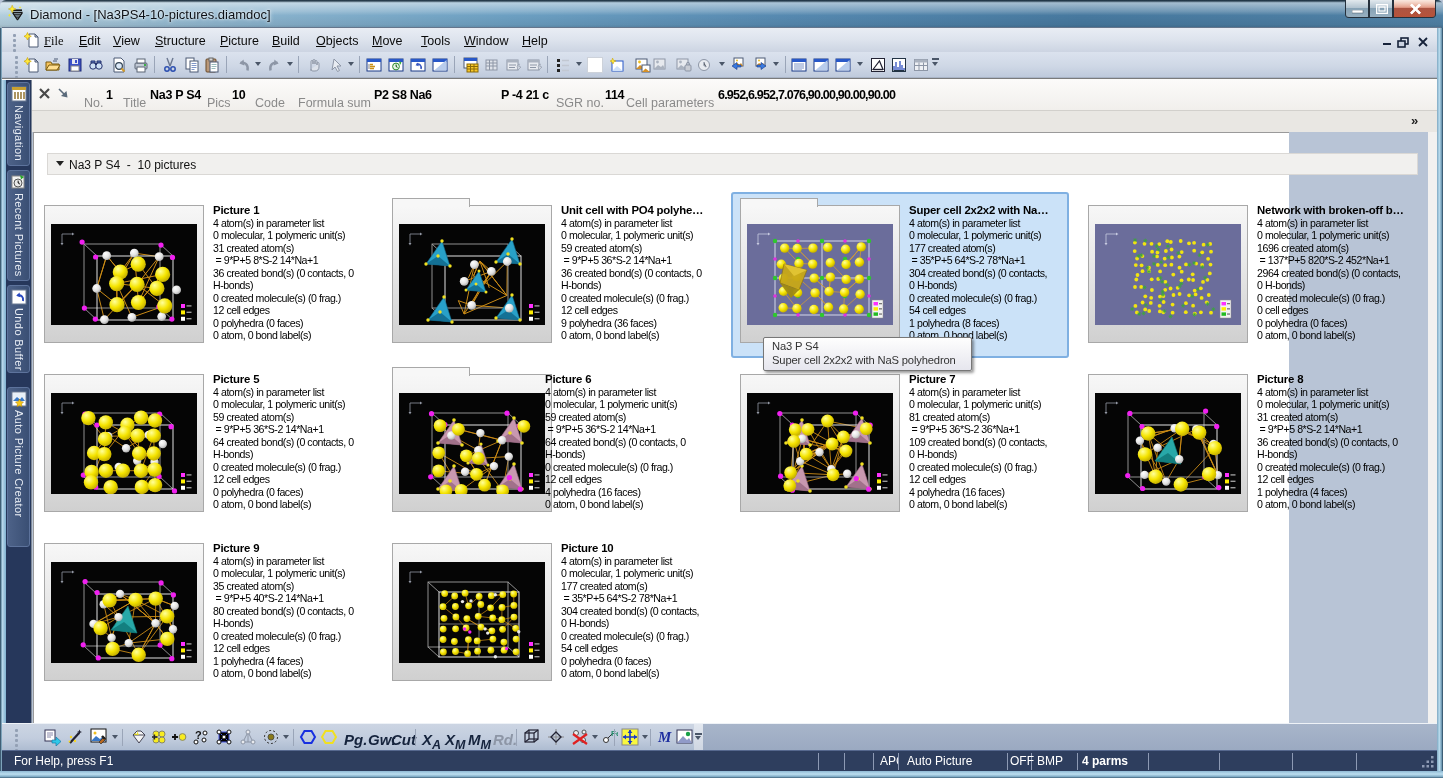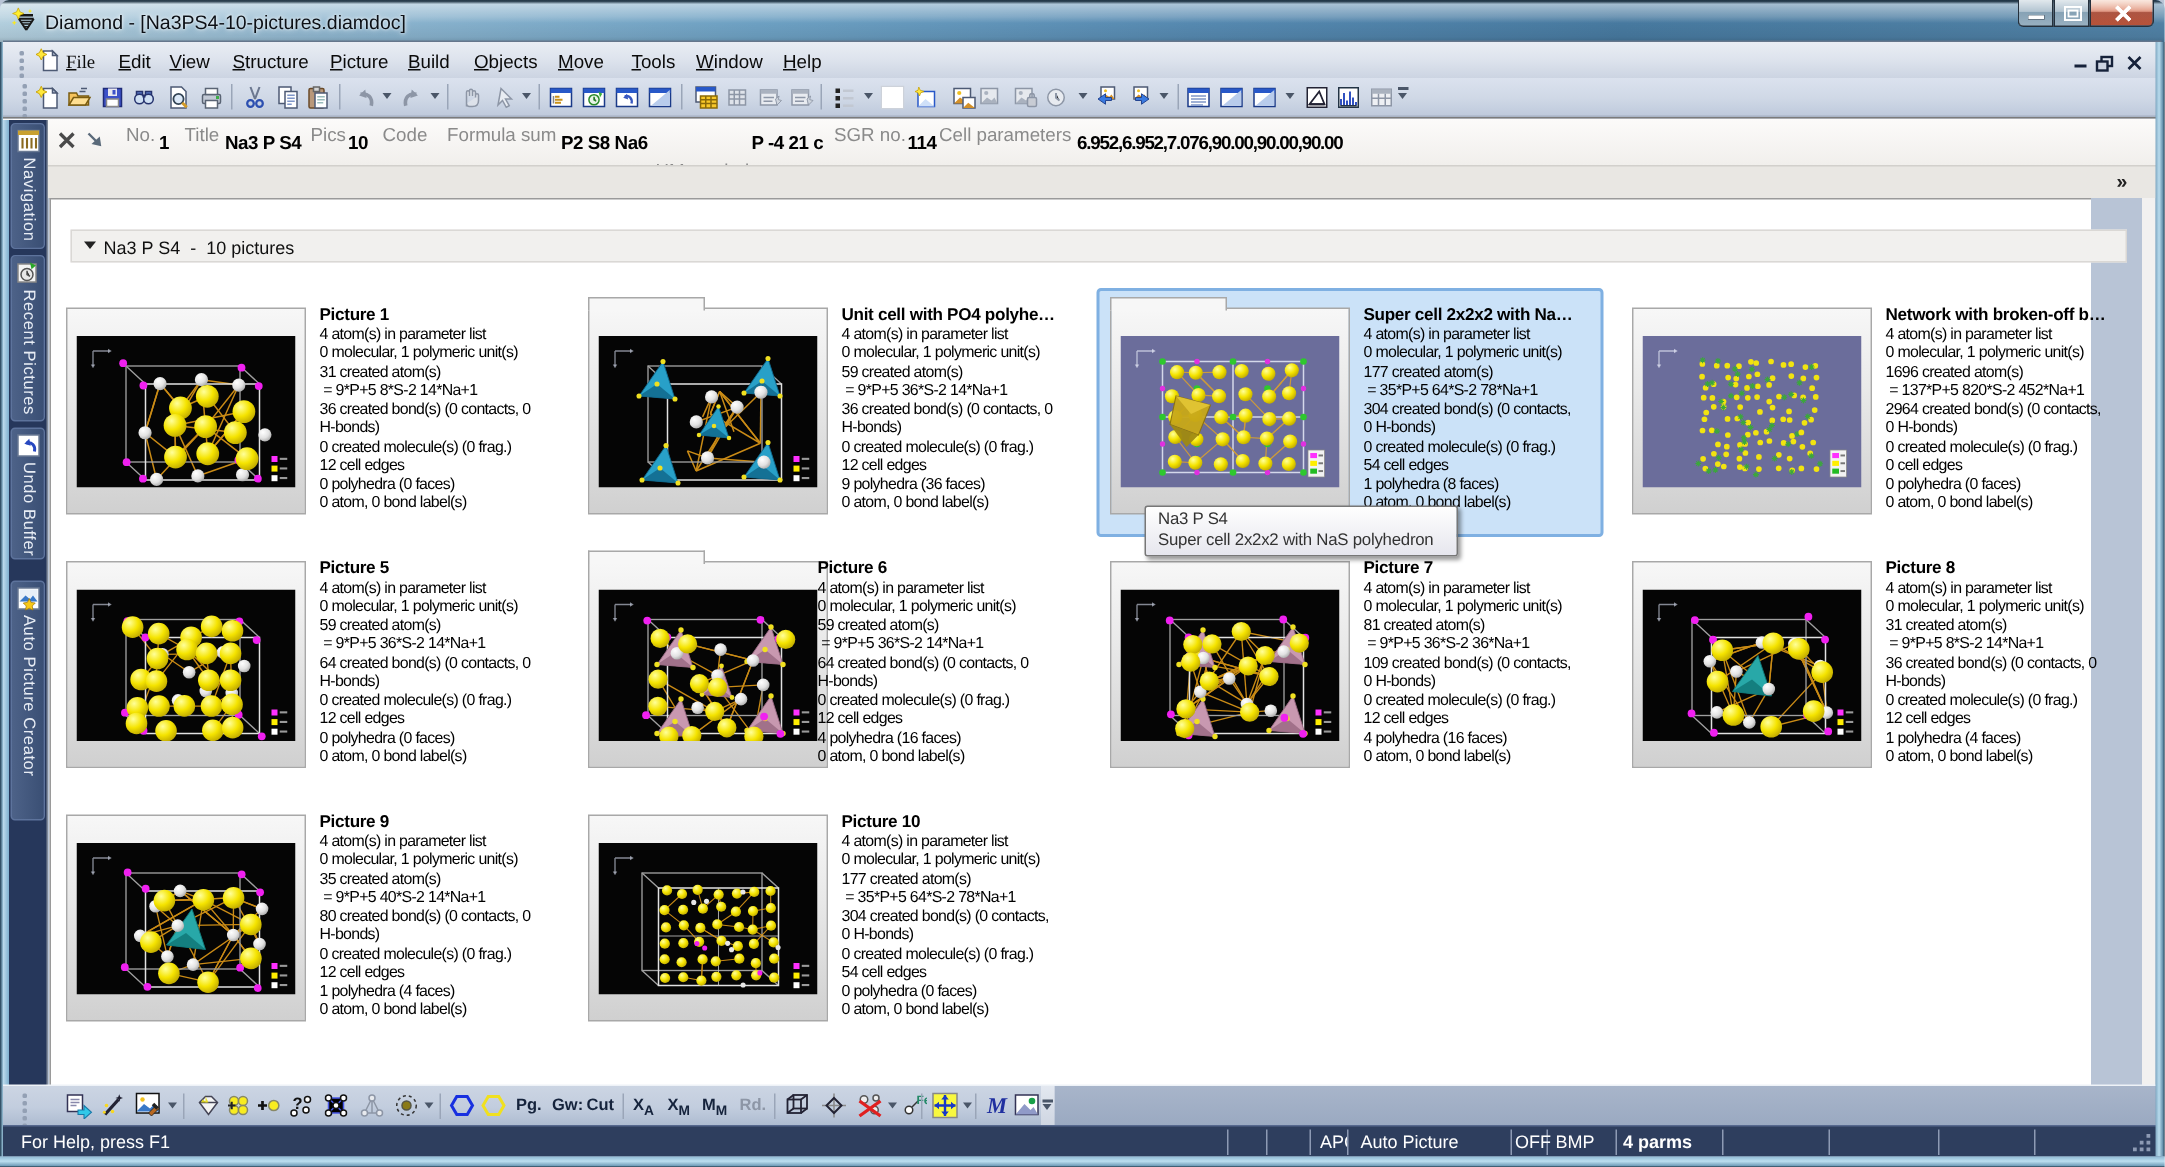--- a/index.html
+++ b/index.html
@@ -30,47 +30,47 @@
 #tbar{left:2px;top:52px;width:1439px;height:26px;
  background:linear-gradient(180deg,#dbe2ee 0%,#cfd8e6 55%,#bfcadc 100%);border-bottom:1px solid #a9b4c6;}
 .tsep{position:absolute;top:4px;width:1px;height:17px;background:#9aa5b8;}
 .grip{position:absolute;width:3px;display:flex;flex-direction:column;gap:2px;}
 .grip i{display:block;width:3px;height:3px;background:#93a0b4;border-radius:1px;}
 .dda{position:absolute;top:10px;width:0;height:0;border-left:3.5px solid transparent;border-right:3.5px solid transparent;border-top:4px solid #4a5668;}
 icon{position:absolute;top:5px;width:16px;height:16px;display:block;}
 icon svg{display:block;}
 
 #props{left:2px;top:78px;width:1439px;height:32px;background:linear-gradient(180deg,#fcfbfa,#f1efec);border-top:1px solid #7b7b7b;font-size:12.5px;}
-#props .lb{position:absolute;top:4px;color:#8a8a8a;white-space:nowrap;}
+#props .lb{position:absolute;top:17px;color:#8a8a8a;white-space:nowrap;}
 #props .vl{position:absolute;top:9px;color:#000;font-weight:bold;white-space:nowrap;letter-spacing:-0.3px;}
 #strip{left:2px;top:110px;width:1439px;height:22px;background:#e9e7e3;border-top:1px solid #d2d0cc;}
 
 #sbar{left:2px;top:80px;width:30px;height:644px;background:#26375b;border-right:1px solid #808a99;}
 #sbar:before{content:"";position:absolute;left:0;top:0;width:4px;height:100%;background:linear-gradient(90deg,#bfdcee,#7fb0cf);}
 .stab{position:absolute;left:5px;width:23px;background:linear-gradient(90deg,#4d6288,#3a4f74);border:1px solid #5d739c;border-radius:3px;}
 .stab .ticon{position:absolute;left:3px;top:3px;width:16px;height:16px;}
 .stab .ttxt{position:absolute;left:17px;top:22px;color:#e8edf5;font-size:11px;letter-spacing:.4px;white-space:nowrap;transform:rotate(90deg);transform-origin:0 0;}
 
-#content{left:33px;top:132px;width:1361px;height:592px;background:#fff;border-top:1px solid #9a9a9a;border-left:1px solid #9a9a9a;}
+#content{left:33px;top:132px;width:1256px;height:592px;background:#fff;border-top:1px solid #9a9a9a;border-left:1px solid #9a9a9a;}
 #rgut{left:1428px;top:132px;width:9px;height:592px;background:#f2f1f0;}
 #hdr{position:absolute;left:13px;top:20px;width:1371px;height:22px;background:#f1f0ee;border:1px solid #dad8d5;font-size:12px;color:#111;}
 .card-sel{position:absolute;background:#cbe2f8;border:2px solid #7fb0e2;border-radius:3px;}
 .frame{position:absolute;width:160px;height:138px;background:linear-gradient(180deg,#f7f7f7 0%,#e9e9e9 40%,#d0d0d0 100%);border:1px solid #a8a8a8;}
 .ftab{position:absolute;left:-1px;top:-8px;width:78px;height:9px;background:#f7f7f7;border:1px solid #a8a8a8;border-bottom:none;}
 .timg{position:absolute;left:6px;top:18px;}
 .ctext{position:absolute;width:164px;font-size:10.6px;letter-spacing:-0.45px;color:#000;}
 .ctext .t{font-weight:bold;font-size:11.4px;letter-spacing:-0.2px;}
 .ctext div{height:12.5px;line-height:12.5px;white-space:nowrap;}
 
 #tip{left:763px;top:337px;width:209px;height:34px;background:linear-gradient(180deg,#fefefe,#e6e6ee);border:1px solid #777;border-radius:2px;box-shadow:2px 2px 3px rgba(0,0,0,.4);z-index:9;font-size:11.2px;color:#333;letter-spacing:-0.15px;}
 #tip span{white-space:nowrap;}
 
 #btbar{left:2px;top:723px;width:1439px;height:27px;background:linear-gradient(180deg,#ccd5e3 0%,#c2cdde 55%,#aebcd1 100%);border-top:1px solid #eef2f7;}
 #btbar .dark{position:absolute;left:701px;top:0;width:738px;height:27px;background:linear-gradient(180deg,#a8b5ca,#9aa9c1);}
-#btxt{position:absolute;top:7px;font-size:11px;color:#15233c;font-weight:bold;white-space:nowrap;}
+#btxt{position:absolute;top:7px;font-size:15px;color:#15233c;font-weight:bold;white-space:nowrap;font-style:italic;}
 #status{left:2px;top:750px;width:1439px;height:21px;background:#2e3e5e;border-top:1px solid #56688e;color:#fff;font-size:12px;}
 #status .st{position:absolute;top:3px;white-space:nowrap;}
 #status .ssep{position:absolute;top:2px;width:1px;height:17px;background:#8d9ab4;}
 
 #bleft{left:0;top:28px;width:2px;height:743px;background:linear-gradient(90deg,#203c52,#9dc6de);}
 #bright{left:1437px;top:28px;width:6px;height:743px;background:linear-gradient(90deg,#7fa8c2,#b9dcee 40%,#5e8aa6 85%,#15293a);}
 #bbottom{left:0;top:771px;width:1443px;height:7px;background:linear-gradient(180deg,#8fb9d4,#bcdff0 45%,#6f9cb8 90%,#142838);}
 </style></head>
 <body>
 <div id="win">

